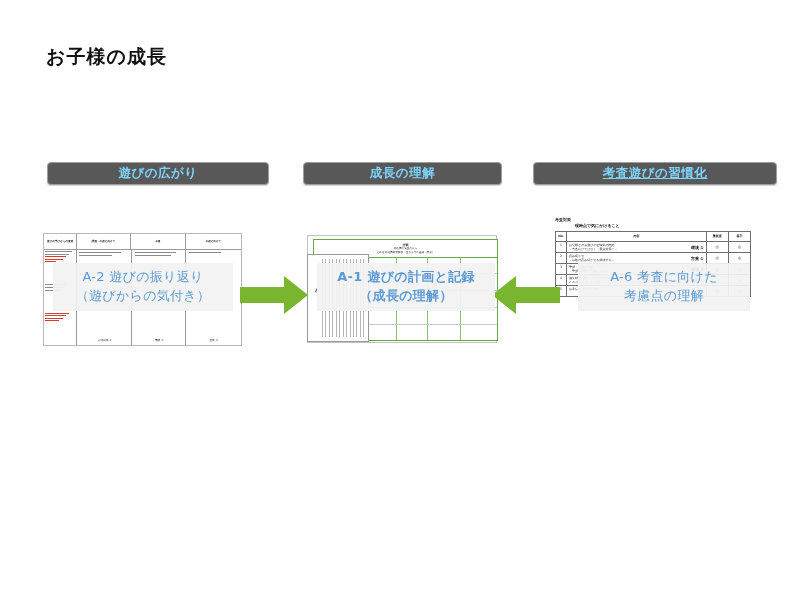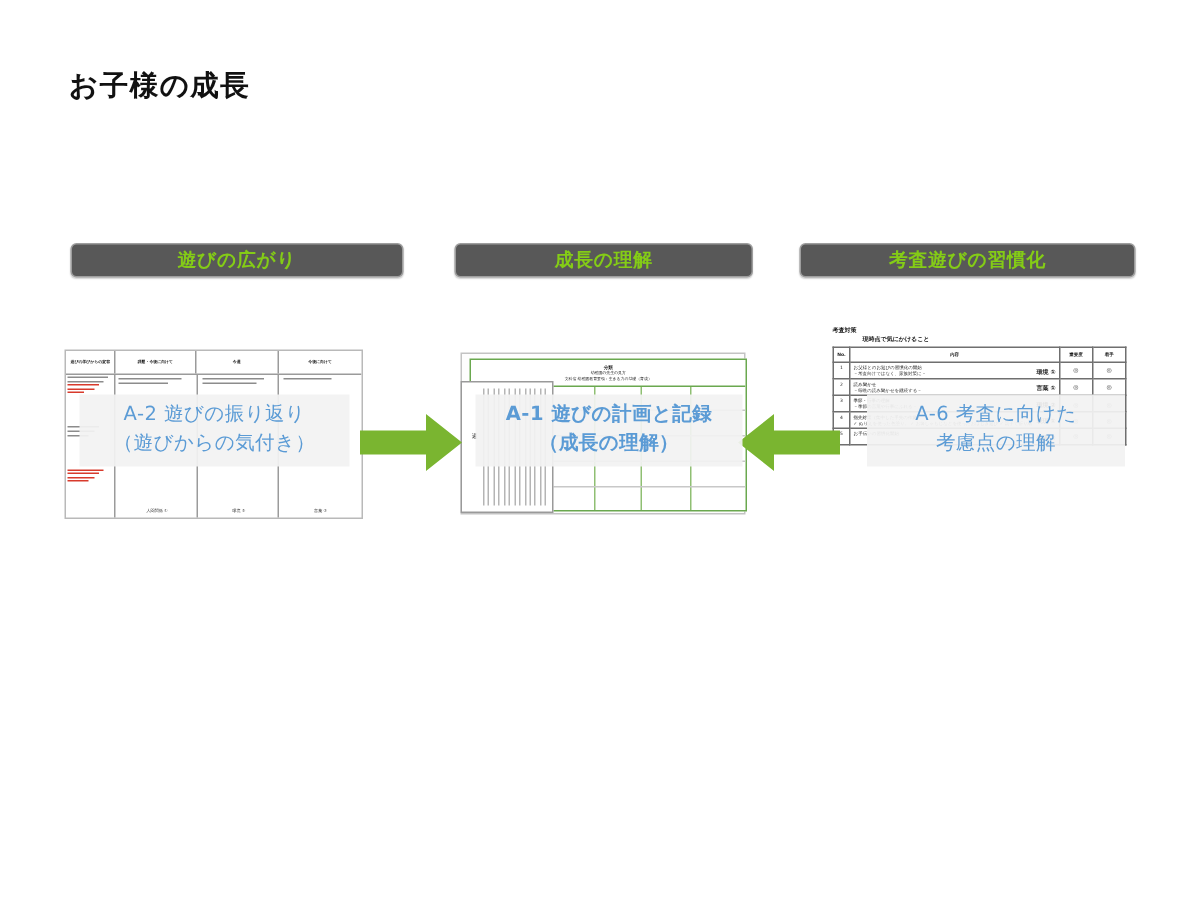--- a/index.html
+++ b/index.html
@@ -35,32 +35,32 @@
   }
 
   
   .col-header {
     position: absolute;
     height: 23px;
     background: #585858;
     border: 1px solid #9e9e9e;
     border-radius: 4px;
     box-shadow: 0 1px 1px rgba(0,0,0,0.18);
-    color: #84cc16;
+    color: #7dd3fc;
     font-size: 12.5px;
     font-weight: bold;
     display: flex;
     align-items: center;
     justify-content: center;
     letter-spacing: 0.5px;
     box-sizing: border-box;
   }
   #hdr-0 { left: 47px;  top: 162px; width: 222px; }
   #hdr-1 { left: 303px; top: 162px; width: 199px; }
-  #hdr-2 { left: 533px; top: 162px; width: 224px; }
+  #hdr-2 { left: 533px; top: 162px; width: 244px; text-decoration: underline; }
 
   
   .doc {
     position: absolute;
     background: #ffffff;
     box-sizing: border-box;
     overflow: hidden;
   }
 
   

